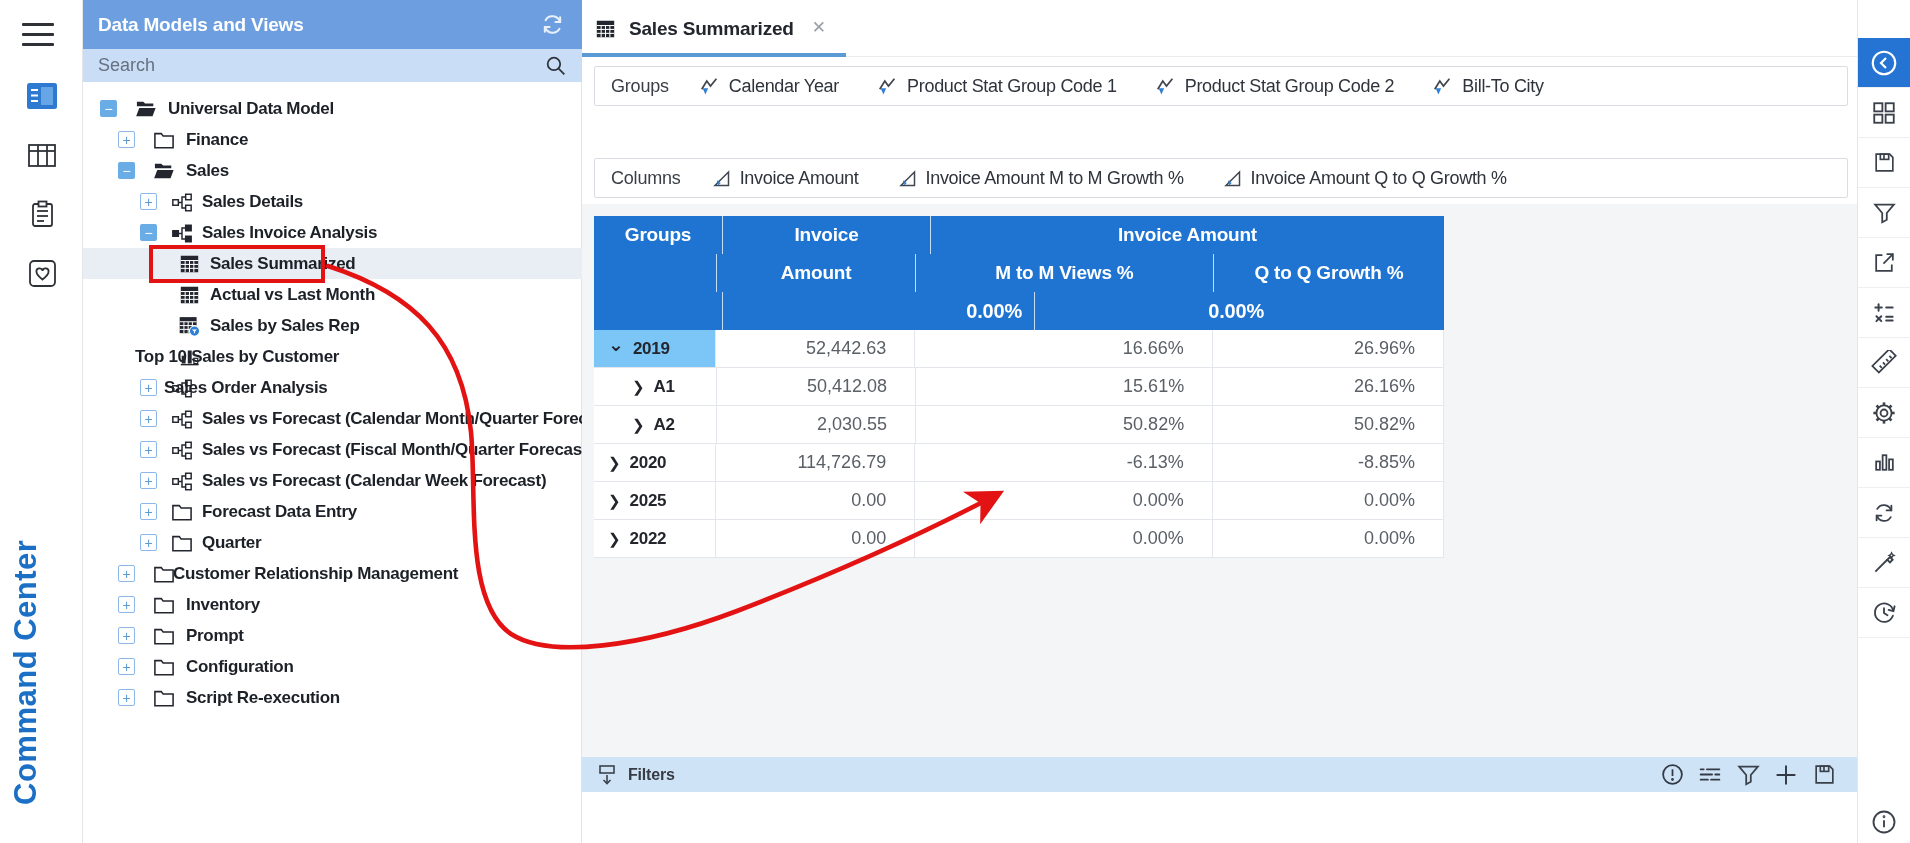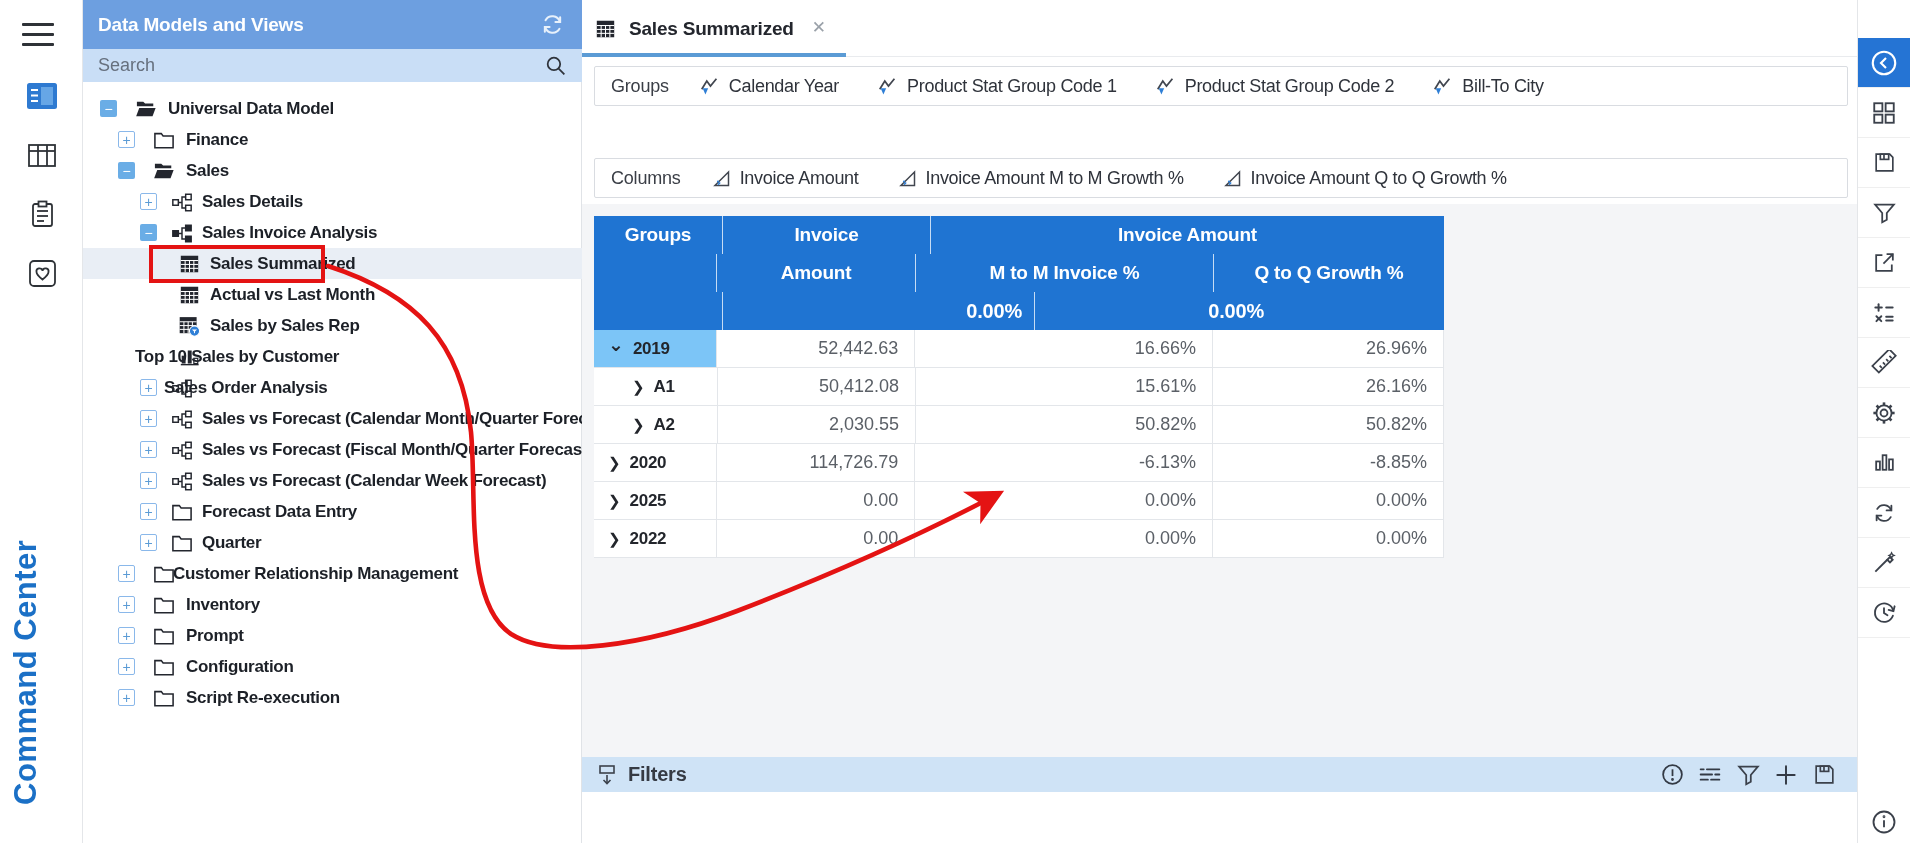--- a/index.html
+++ b/index.html
@@ -64,25 +64,25 @@
   .hcell { display:flex; align-items:center; justify-content:center; font-size:19px; font-weight:bold; letter-spacing:-.2px; }
   .hcell.num { justify-content:flex-end; padding-right:12px; font-size:20px; }
   .c1 { width:128px; } .c2 { width:208px; } .c3 { width:312px; } .c4 { width:242px; }
   .bL { border-left:1px solid rgba(255,255,255,.75); }
   .drow { display:flex; height:38px; background:#fff; border-bottom:1px solid #e3e6ea; }
   .dcell { display:flex; align-items:center; }
   .gcell { padding-left:14px; position:relative; border-right:1px solid #e3e6ea; }
   .gcell.hl { background:#7cc5f7; }
   .gcell .chev { font-weight:bold; color:#23262c; font-size:15px; margin-right:9px; }
   .gcell .gname { font-size:17px; font-weight:bold; color:#23262c; letter-spacing:-.3px; }
-  .vcell { justify-content:flex-end; padding-right:16px; font-size:18px; color:#5b6067; border-right:1px solid #e3e6ea; }
+  .vcell { justify-content:flex-end; padding-right:28px; font-size:18px; color:#5b6067; border-right:1px solid #e3e6ea; }
 
   
   #filters { left:0; top:757px; width:1275px; height:35px; background:#cfe3f6; display:flex; align-items:center; }
-  #filters .flbl { font-size:20px; font-weight:bold; color:#363b44; letter-spacing:-.2px; margin-left:10px; }
+  #filters .flbl { font-size:16px; font-weight:bold; color:#363b44; letter-spacing:-.2px; margin-left:10px; }
   #filters .ficon-left { margin-left:14px; }
   #f-icons { position:absolute; right:14px; top:0; height:35px; display:flex; align-items:center; }
   #f-icons .fi { width:38px; height:35px; display:flex; align-items:center; justify-content:center; cursor:pointer; }
   #below-filters { left:0; top:792px; width:1275px; height:51px; background:#fff; }
 
   
   #rtool { left:1857px; top:0; width:53px; height:843px; background:#fff; border-left:1px solid #e4e6e9; }
   #rtool .tb { position:relative; width:52px; height:50px; display:flex; align-items:center; justify-content:center;
     border-bottom:1px solid #efefef; cursor:pointer; background:#fff; }
   #rtool .tb.active { background:#2574d4; }
@@ -502,21 +502,21 @@
       <div id="grid">
         <div class="g-head">
           <div class="hrow">
             <div class="hcell c1">Groups</div>
             <div class="hcell c2 bL">Invoice</div>
             <div class="hcell bL" style="width:514px">Invoice Amount</div>
           </div>
           <div class="hrow">
             <div class="hcell c1"></div>
             <div class="hcell c2 bL">Amount</div>
-            <div class="hcell c3 bL">M to M Invoice %</div>
+            <div class="hcell c3 bL">M to M Views %</div>
             <div class="hcell c4 bL">Q to Q Growth %</div>
           </div>
           <div class="hrow">
             <div class="hcell c1"></div>
             <div class="hcell num c3 bL">0.00%</div>
             <div class="hcell num c4 bL">0.00%</div>
           </div>
         </div>
         <div id="grid-body">
             <div class="drow">

